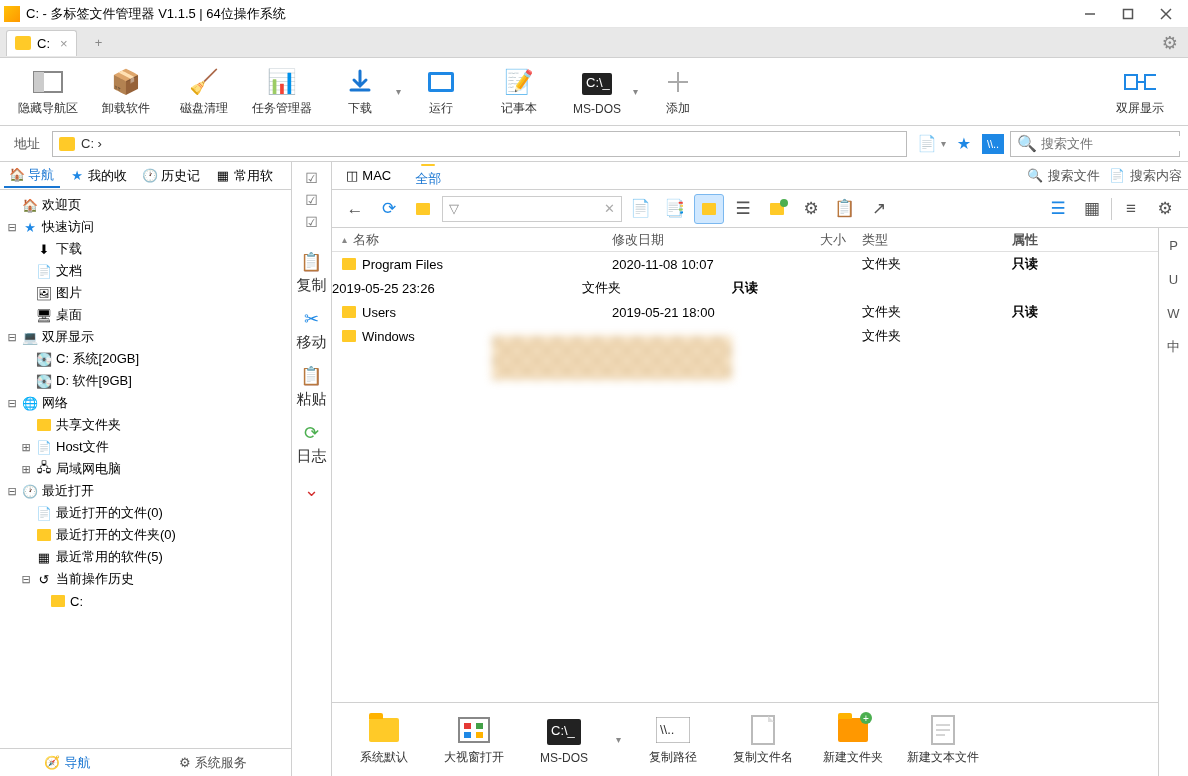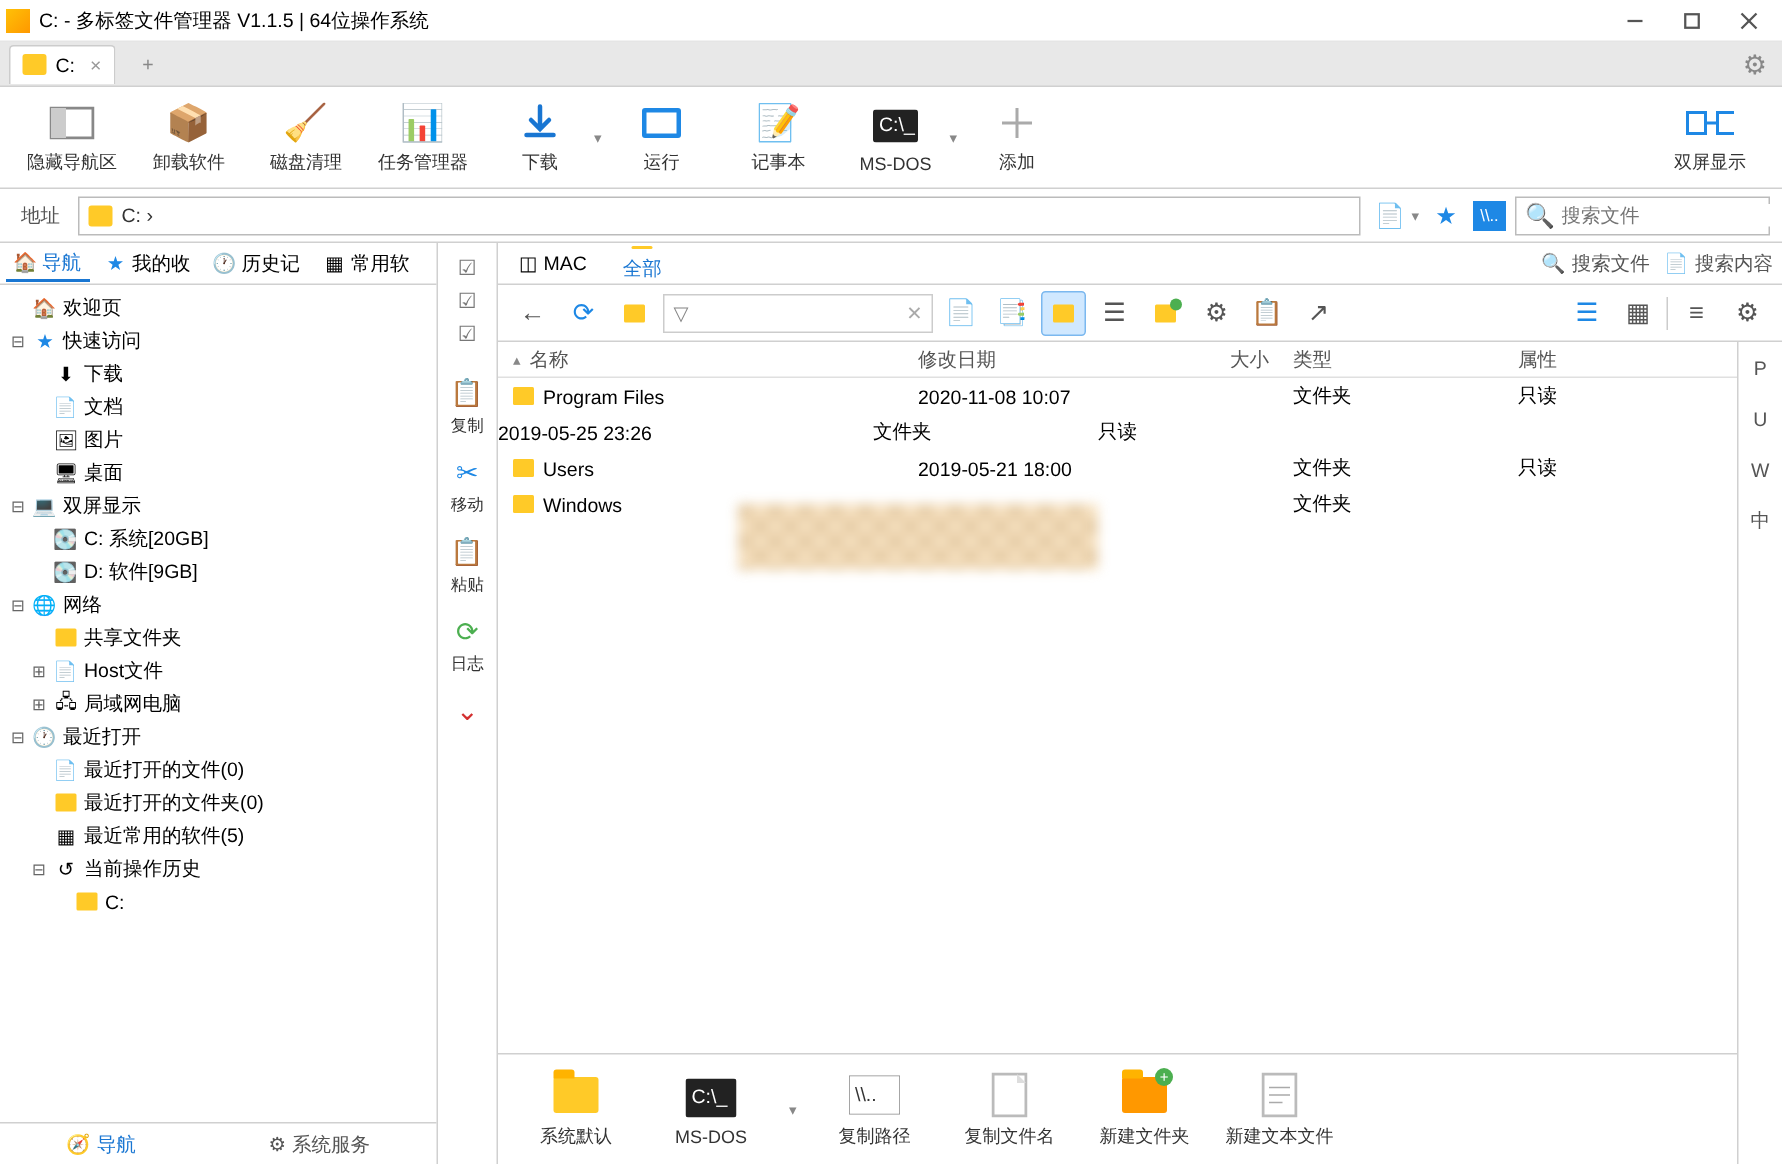--- a/index.html
+++ b/index.html
@@ -57,21 +57,21 @@
 .ind2 { padding-left: 28px; }
 .folder-yellow { width: 14px; height: 12px; background: #ffca28; border-radius: 1px; display: inline-block; }
 .left-bottom { height: 28px; border-top: 1px solid #d0d0d0; display: flex; align-items: center; justify-content: space-around; }
 .lb-tab { display: flex; align-items: center; gap: 4px; cursor: pointer; padding: 0 12px; color: #1976d2; }
 .lb-tab.inactive { color: #555; }
 
 
 .side-strip { width: 40px; border-right: 1px solid #d0d0d0; display: flex; flex-direction: column; align-items: center; padding-top: 6px; gap: 2px; }
 .ss-grp { display: flex; flex-direction: column; align-items: center; margin-bottom: 8px; }
 .ss-ic { width: 28px; height: 28px; display: flex; align-items: center; justify-content: center; font-size: 18px; cursor: pointer; }
-.ss-lbl { font-size: 11px; color: #333; }
+.ss-lbl { font-size: 15px; color: #333; }
 .check-item { width: 28px; height: 20px; display: flex; align-items: center; justify-content: center; cursor: pointer; font-size: 14px; color: #777; }
 
 
 .file-area { flex: 1; display: flex; flex-direction: column; }
 .filter-tabs { height: 28px; border-bottom: 1px solid #d0d0d0; display: flex; align-items: center; padding: 0 6px; gap: 8px; }
 .ft-tab { display: flex; align-items: center; gap: 4px; padding: 0 8px; height: 24px; cursor: pointer; }
 .ft-tab.active { color: #1976d2; flex-direction: column; }
 .ft-right { margin-left: auto; display: flex; gap: 10px; align-items: center; }
 .ft-link { display: flex; align-items: center; gap: 4px; cursor: pointer; color: #555; }
 
@@ -80,21 +80,21 @@
 .ft-btn.active { background: #d0e8ff; border: 1px solid #7bb8ef; }
 .filter-input { height: 26px; border: 1px solid #ccc; display: flex; align-items: center; padding: 0 6px; width: 180px; gap: 4px; }
 .filter-input span.ph { color: #aaa; flex: 1; }
 .ft-spacer { flex: 1; }
 
 .file-header { height: 24px; display: flex; align-items: center; border-bottom: 1px solid #e0e0e0; color: #555; font-size: 12px; }
 .col-name { width: 280px; padding-left: 10px; display: flex; align-items: center; gap: 6px; }
 .col-date { width: 200px; }
 .col-size { width: 50px; text-align: center; padding-right: 8px; }
 .col-type { width: 150px; }
-.col-attr { flex: 1; }
+.col-attr { flex: 1; font-weight: bold; }
 
 .file-list { flex: 1; overflow: auto; position: relative; }
 .file-row { height: 24px; display: flex; align-items: center; font-size: 13px; cursor: pointer; }
 .fn { display: flex; align-items: center; gap: 6px; }
 .pixelated { position: absolute; left: 160px; top: 84px; width: 240px; height: 44px; background: repeating-conic-gradient(#f4d9b0 0% 25%, #e0c090 0% 50%) 0 0/20px 20px; filter: blur(4px); opacity: 0.8; }
 
 
 .letter-strip { width: 30px; border-left: 1px solid #d0d0d0; display: flex; flex-direction: column; }
 .ls-item { height: 34px; display: flex; align-items: center; justify-content: center; color: #555; cursor: pointer; font-size: 13px; }
 .ls-item:first-child { border-top: none; }
@@ -512,20 +512,32 @@
 
         <div class="bottom-tb">
           <div class="bt-btn">
             <div class="bt-ic">
                 <div class="ic-folder"></div>
               </div>
             <div class="bt-lbl">系统默认</div>
           </div>
           <div class="bt-btn">
             <div class="bt-ic">
+                <svg width="32" height="26">
+                  <rect x="1" y="1" width="30" height="24" fill="none" stroke="#888" stroke-width="2"></rect>
+                  <rect x="6" y="6" width="7" height="6" fill="#e53935"></rect>
+                  <rect x="18" y="6" width="7" height="6" fill="#43a047"></rect>
+                  <rect x="6" y="15" width="7" height="6" fill="#1e88e5"></rect>
+                  <rect x="18" y="15" width="7" height="6" fill="#ffb300"></rect>
+                </svg>
+              </div>
+            <div class="bt-lbl">大视窗打开</div>
+          </div>
+          <div class="bt-btn">
+            <div class="bt-ic">
                 <svg width="34" height="26">
                   <rect width="34" height="26" rx="2" fill="#222"></rect>
                   <text x="4" y="16" fill="#fff" font-size="10">C:\_</text>
                 </svg>
               </div>
             <div class="bt-lbl">MS-DOS</div>
           </div>
           <span class="bt-dd">▾</span>
           <div class="bt-btn">
             <div class="bt-ic">

